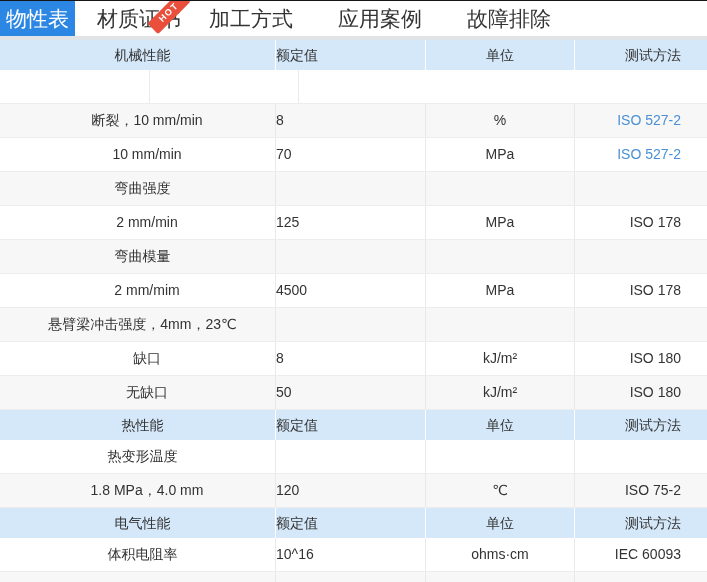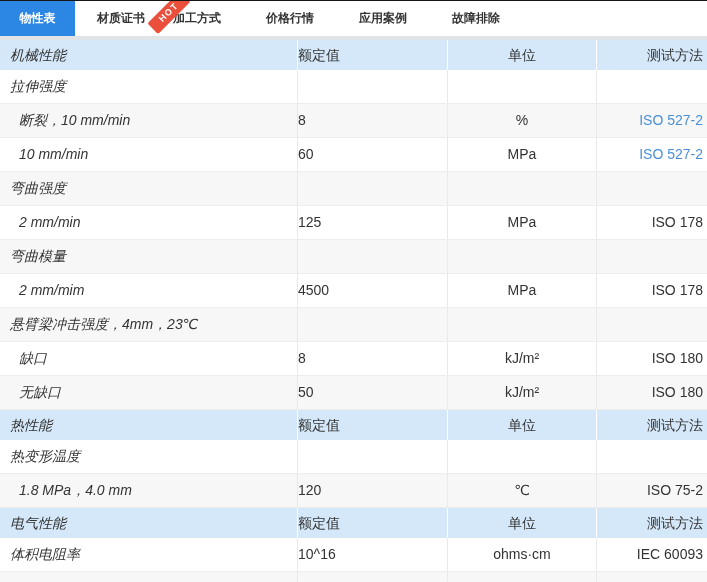--- a/index.html
+++ b/index.html
@@ -11,82 +11,80 @@
   *{margin:0;padding:0;box-sizing:border-box;}
   html,body{background:#fff;}
   body{
     width:707px;height:582px;overflow:hidden;
     font-family:"Liberation Sans","DejaVu Sans",sans-serif;
     color:var(--text);
   }
   .page{width:707px;height:582px;overflow:hidden;border-top:1px solid var(--top-line);background:#fff;}
   
   .tabbar{position:relative;height:35px;display:flex;align-items:stretch;background:#fff;}
-  .tab{font-size:12px;font-weight:bold;color:var(--tab-text);line-height:35px;white-space:nowrap;cursor:pointer;}
+  .tab{font-size:21px;font-weight:normal;color:var(--tab-text);line-height:35px;white-space:nowrap;cursor:pointer;}
   .tab.active{width:75px;background:var(--active-tab);color:#ffffff;text-align:center;}
   .tabbar-divider{height:4px;background:var(--tabbar-divider);}
   .hot-badge{
     position:absolute;left:146px;top:4px;width:46px;height:15px;
     background:var(--badge-bg);color:#fff;font-size:9px;font-weight:bold;
     text-align:center;line-height:15px;letter-spacing:1.5px;
     transform:rotate(-45deg);border-radius:2px;
   }
   
   .ptable{width:707px;font-size:14px;}
   .sec-row{display:flex;height:30px;line-height:30px;background:var(--header-bg);}
   .sec-row .cell{border-right:1px solid #ffffff;}
   .sec-row .cell:last-child{border-right:none;}
   .row{display:flex;height:34px;line-height:32px;border-bottom:1px solid var(--row-border);background:#fff;}
   .row .cell{border-right:1px solid var(--col-border);}
   .row .cell:last-child{border-right:none;}
   .row.stripe{background:var(--stripe-bg);}
   .cell{overflow:hidden;white-space:nowrap;}
-  .c1{width:298px;text-align:left;padding-left:10px;font-style:italic;}
+  .c1{width:276px;text-align:center;padding-left:10px;}
   .c1.indent{padding-left:19px;}
   .c2{width:150px;}
   .c3{width:149px;text-align:center;}
   .c4{width:110px;text-align:right;padding-right:4px;}
   .link{color:var(--link);cursor:pointer;}
 </style>
 </head>
 <body>
 
 <div class="page">
   <div class="tabbar">
       <div class="tab active" style="margin-left: 0px;"><span>物性表</span></div>
       <div class="tab" style="margin-left: 22px;"><span>材质证书</span></div>
       <div class="hot-badge">HOT</div>
       <div class="tab" style="margin-left: 28px;"><span>加工方式</span></div>
-      <div class="tab" style="margin-left: 45px;"><span>价格行情</span></div>
       <div class="tab" style="margin-left: 45px;"><span>应用案例</span></div>
       <div class="tab" style="margin-left: 45px;"><span>故障排除</span></div>
     </div>
   <div class="tabbar-divider"></div>
   <div class="ptable">
       <div class="sec-row">
         <div class="cell c1">机械性能</div>
         <div class="cell c2">额定值</div>
         <div class="cell c3">单位</div>
         <div class="cell c4">测试方法</div>
       </div>
       <div class="row">
-        <div class="cell c1">拉伸强度</div>
         <div class="cell c2"></div>
         <div class="cell c3"></div>
         <div class="cell c4"></div>
       </div>
       <div class="row stripe">
         <div class="cell c1 indent">断裂，10 mm/min</div>
         <div class="cell c2">8</div>
         <div class="cell c3">%</div>
         <div class="cell c4"><span class="link">ISO 527-2</span></div>
       </div>
       <div class="row">
         <div class="cell c1 indent">10 mm/min</div>
-        <div class="cell c2">60</div>
+        <div class="cell c2">70</div>
         <div class="cell c3">MPa</div>
         <div class="cell c4"><span class="link">ISO 527-2</span></div>
       </div>
       <div class="row stripe">
         <div class="cell c1">弯曲强度</div>
         <div class="cell c2"></div>
         <div class="cell c3"></div>
         <div class="cell c4"></div>
       </div>
       <div class="row">

